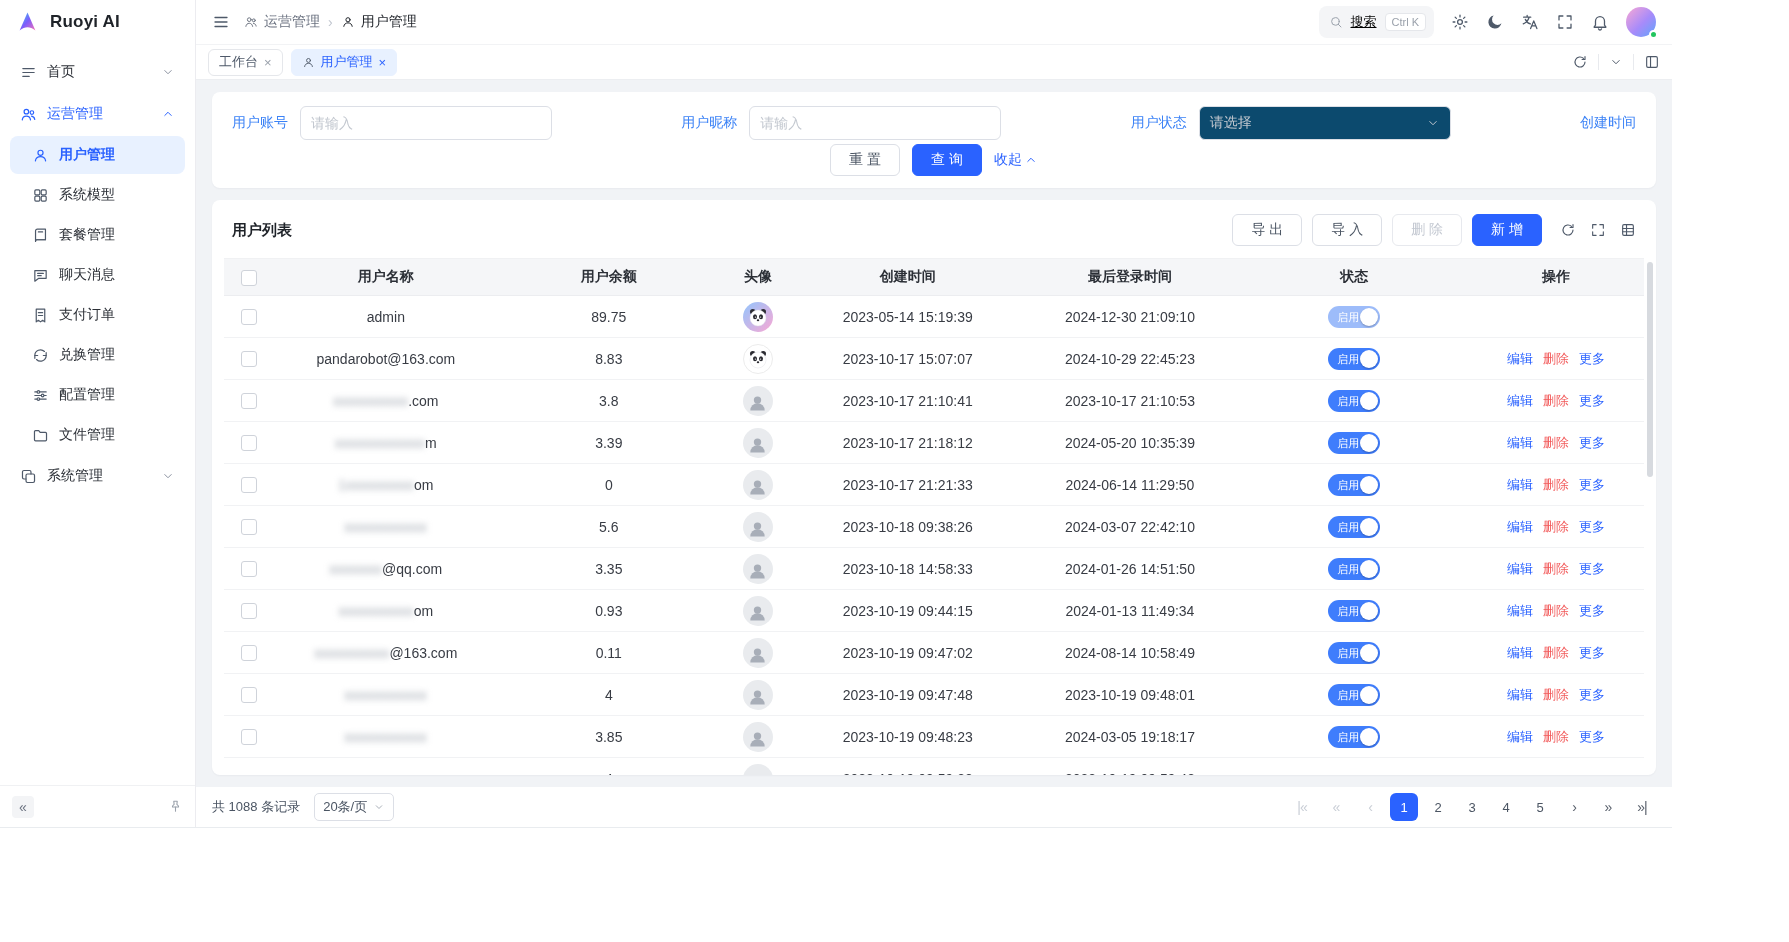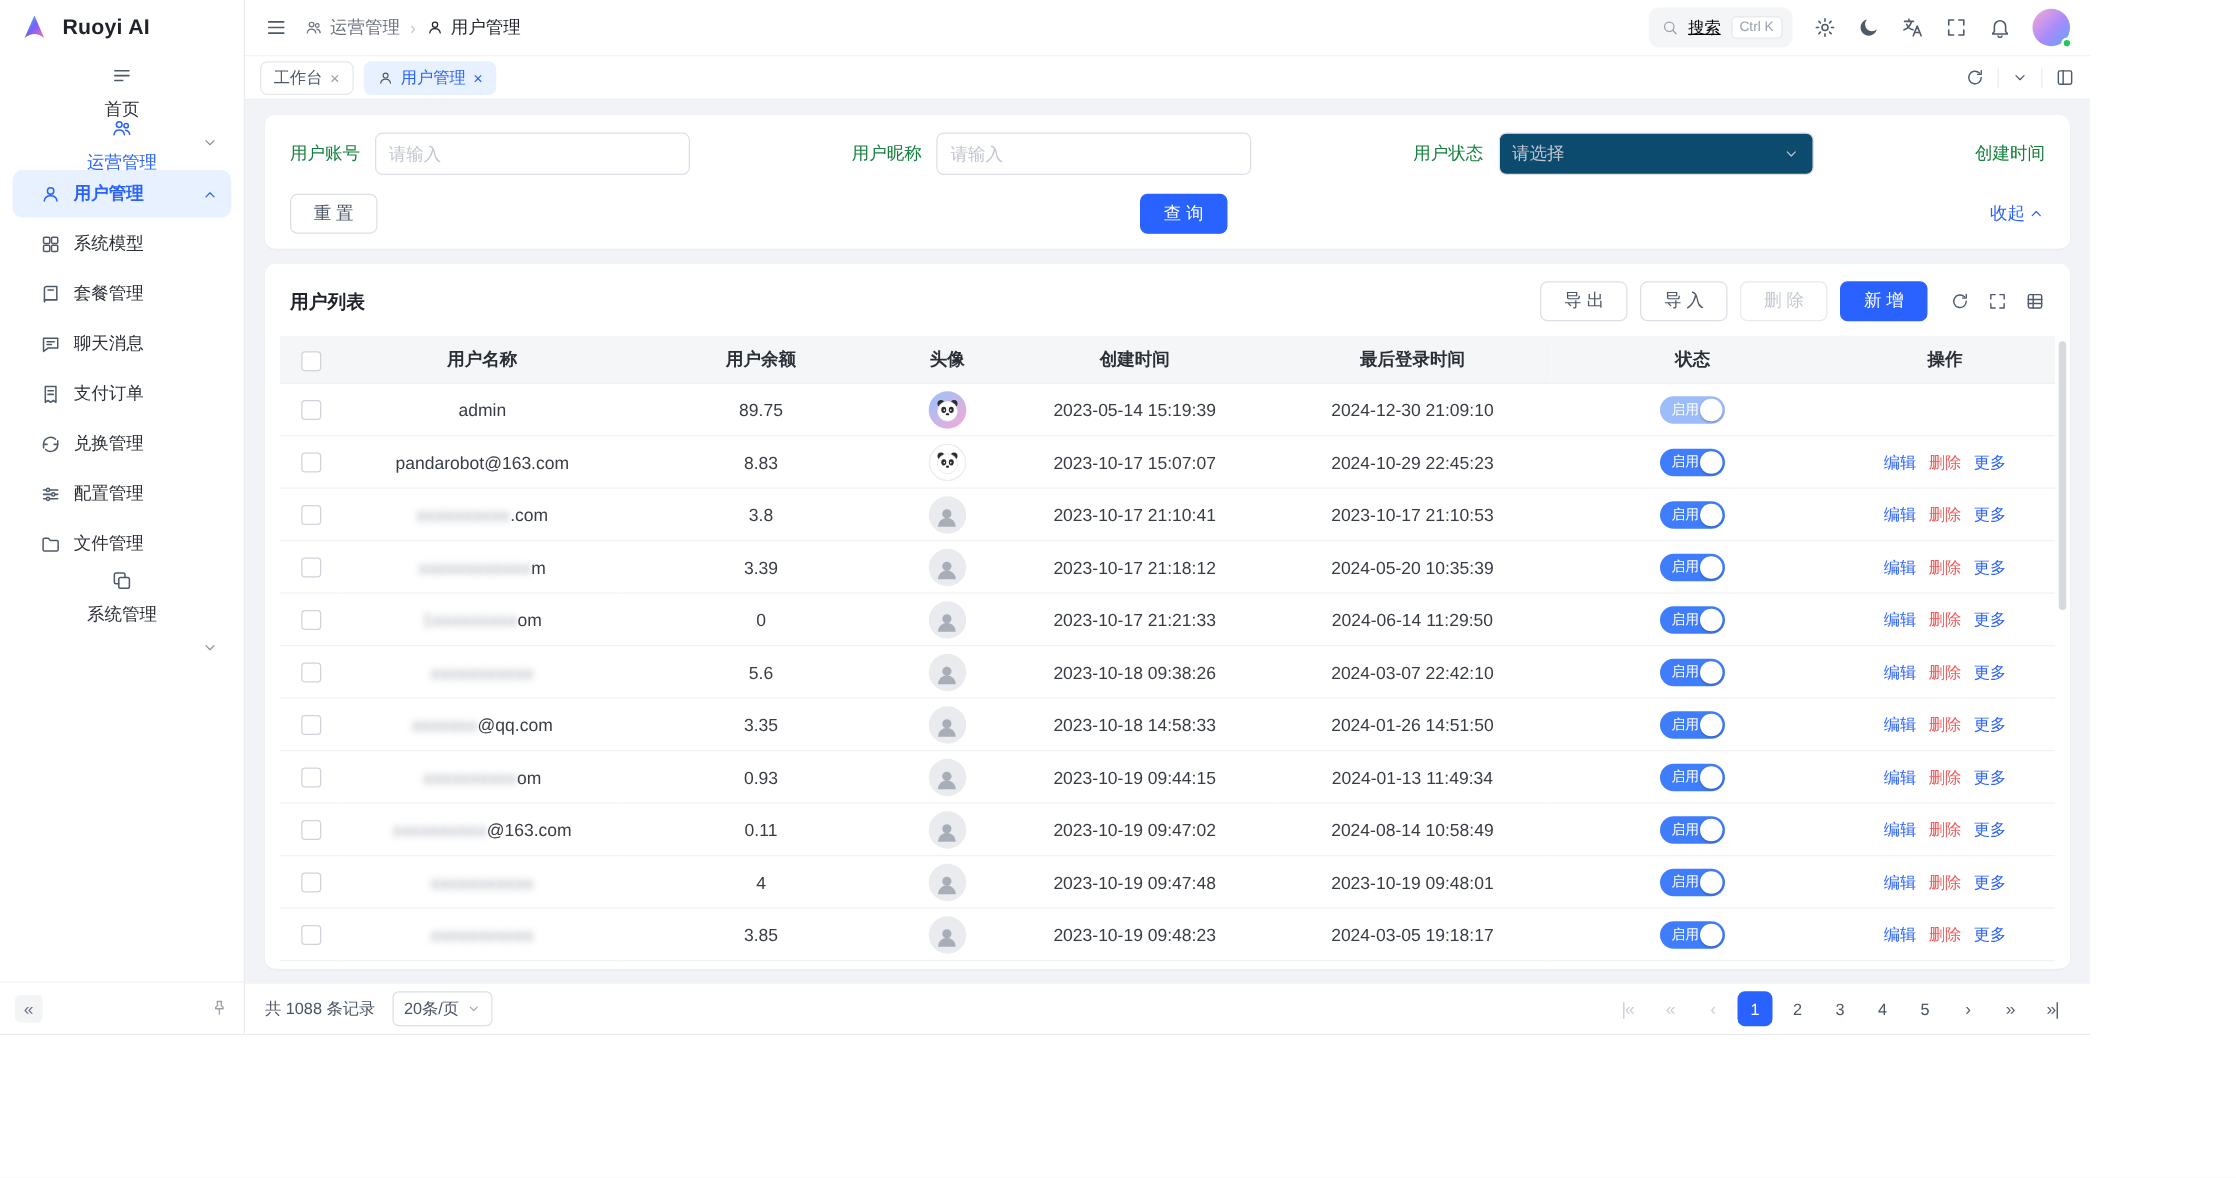--- a/index.html
+++ b/index.html
@@ -11,21 +11,21 @@
   .app{ display:flex; width:1672px; height:828px; background:#f1f3f6; border-bottom:1px solid #e9ecef; }
 
   
   .sidebar{ width:196px; background:#fff; border-right:1px solid #ececf0; display:flex; flex-direction:column; flex:none; }
   .logo{ height:44px; display:flex; align-items:center; gap:9px; padding:0 14px; flex:none; }
   .logo-mark{ width:27px; height:27px; display:inline-flex; }
   .logo-mark svg{ width:100%; height:100%; }
   .logo-text{ font-size:17px; font-weight:700; color:#1f2329; letter-spacing:.2px; }
   .menu{ flex:1; padding:6px 10px; overflow:hidden; }
   .menu-item{ height:40px; display:flex; align-items:center; gap:10px; padding:0 10px; border-radius:8px;
-              font-size:14px; color:#2b2f36; cursor:pointer; margin:2px 0;flex-direction:column; }
+              font-size:14px; color:#2b2f36; cursor:pointer; margin:2px 0; }
   .menu-item .mi,.sub-item .mi{ width:17px; height:17px; display:inline-flex; color:#4e5969; flex:none; }
   .menu-item .chev{ margin-left:auto; width:14px; height:14px; color:#8a919f; display:inline-flex; }
   .menu-item.expanded{ color:var(--primary); }
   .menu-item.expanded .mi,.menu-item.expanded .chev{ color:var(--primary); }
   .sub-item{ height:38px; display:flex; align-items:center; gap:10px; padding:0 10px 0 22px; border-radius:8px;
              font-size:14px; color:#2b2f36; cursor:pointer; margin:2px 0; }
   .sub-item.active{ background:#e8f1ff; color:var(--primary); font-weight:600; }
   .sub-item.active .mi{ color:var(--primary); }
   .icon svg,.mi svg,.chev svg{ width:100%; height:100%; display:block; }
   .sidebar-footer{ height:42px; border-top:1px solid #f0f1f3; display:flex; align-items:center;
@@ -67,34 +67,34 @@
   .tab-tools{ margin-left:auto; display:flex; align-items:center; gap:10px; }
   .vdiv{ width:1px; height:16px; background:#e8eaee; }
 
   .content{ flex:1; min-height:0; padding:12px 16px; display:flex; flex-direction:column; gap:12px; background:#f1f3f6; }
   .card{ background:#fff; border-radius:8px; box-shadow:0 1px 2px rgba(16,24,40,.04); }
 
   
   .filter-card{ padding:14px 20px 12px; flex:none; }
   .filter-row{ display:flex; align-items:center; justify-content:space-between; }
   .fgroup{ display:flex; align-items:center; gap:12px; }
-  .flabel{ font-size:14px; color:#15803d; white-space:nowrap; }
+  .flabel{ font-size:14px; color:#3b82f6; white-space:nowrap; }
   .finput{ height:34px; border:1px solid #dcdfe6; border-radius:6px; padding:0 10px; font-size:14px; color:#333;
            background:#fff; outline:none; font-family:inherit; }
   .finput::placeholder{ color:#c2c7cf; }
   .w-acc{ width:252px; } .w-nick{ width:252px; }
   .fselect{ width:252px; height:34px; border:1px solid #dcdfe6; border-radius:6px; display:flex; align-items:center;
             padding:0 10px; color:#c2c7cf; font-size:14px; cursor:pointer; background:#0c4a6e; }
   .fselect .chev{ margin-left:auto; width:14px; height:14px; color:#c2c7cf; display:inline-flex; }
   .fdate{ width:252px; height:34px; border:1px solid #dcdfe6; border-radius:6px; display:flex; align-items:center;
           gap:7px; padding:0 10px; background:#fff; cursor:pointer; }
   .ph{ font-size:14px; color:#c2c7cf; white-space:nowrap; }
   .fdate .arrow{ color:#c2c7cf; font-size:13px; }
   .fdate .cal{ margin-left:auto; width:15px; height:15px; color:#b6bcc6; display:inline-flex; }
-  .filter-actions{ margin-top:15px; display:flex; align-items:center; justify-content:space-between; gap:12px; }
+  .filter-actions{ margin-top:4px; display:flex; align-items:center; justify-content:center; gap:12px; }
   .btn{ height:32px; padding:0 18px; border-radius:6px; border:1px solid #dcdfe6; background:#fff; font-size:14px;
         color:#4b5563; cursor:pointer; font-family:inherit; }
   .btn.primary{ background:var(--primary); border-color:var(--primary); color:#fff; }
   .btn.disabled{ color:#c3c8d1; border-color:#e7e9ee; cursor:not-allowed; }
   .collapse-link{ display:flex; align-items:center; gap:2px; color:var(--primary); font-size:14px; cursor:pointer; }
   .collapse-link .chev{ width:14px; height:14px; display:inline-flex; }
 
   
   .table-card{ flex:1; min-height:0; padding:12px 12px 0; display:flex; flex-direction:column; overflow:hidden; position:relative; }
   .list-header{ display:flex; align-items:center; margin:2px 8px 12px; flex:none;justify-content:center; }

